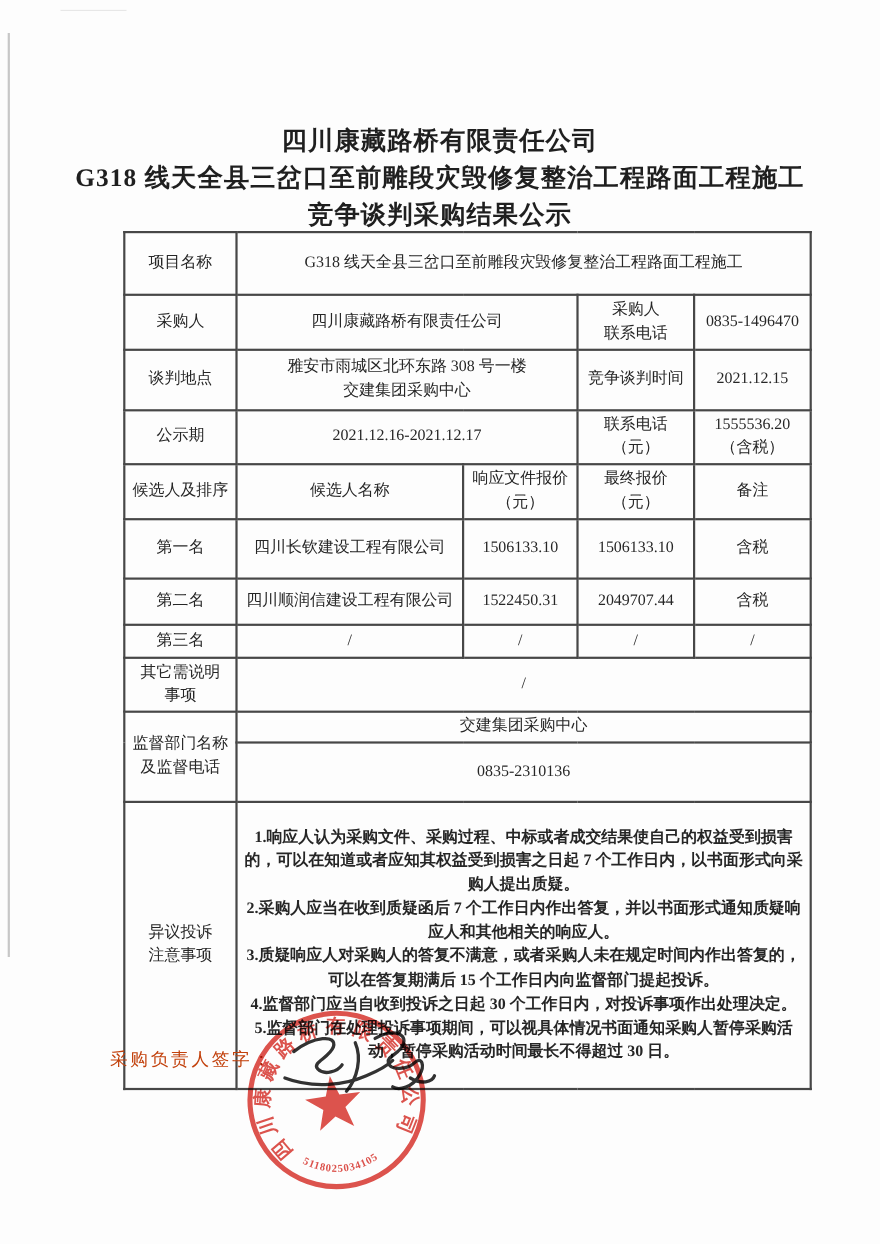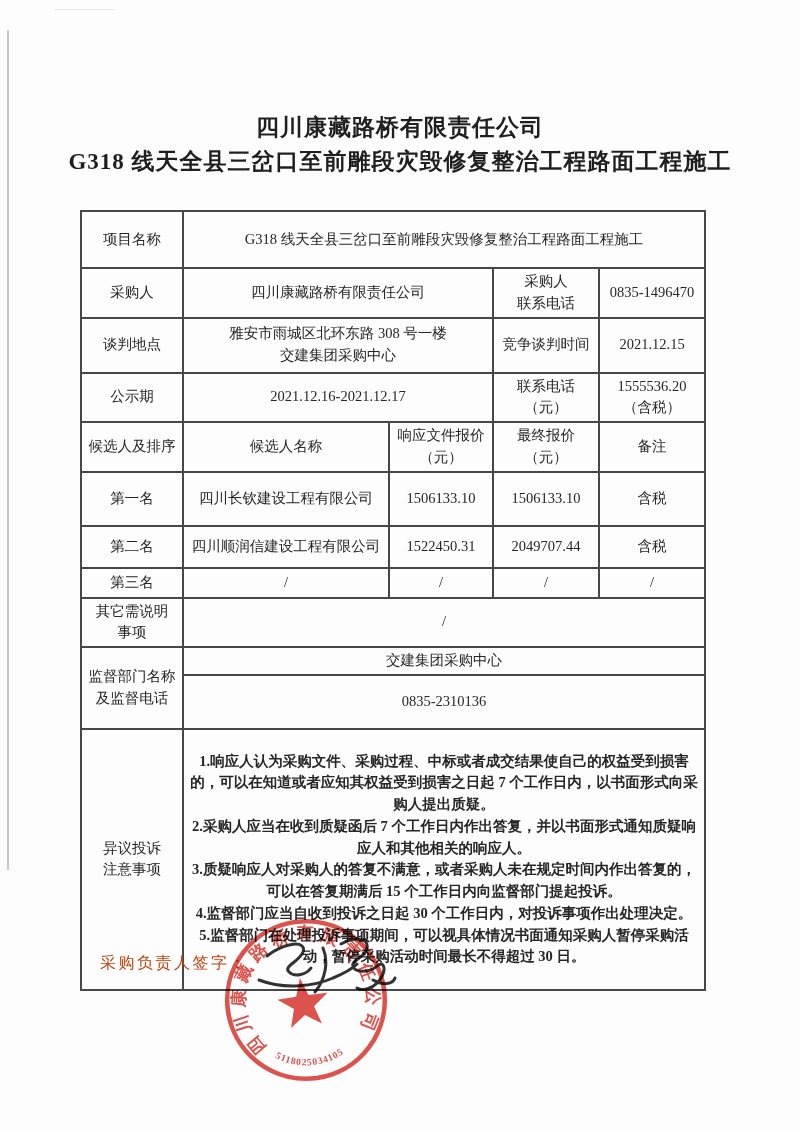--- a/index.html
+++ b/index.html
@@ -9,21 +9,21 @@
     font-family:"Liberation Serif","DejaVu Serif",serif;
     color:#262626;
   }
   
   .edge-line{position:absolute;background:rgba(110,110,110,.38);}
   
   .title-block{position:absolute;left:0;top:111px;width:800px;text-align:center;z-index:1;}
   .title-line{font-weight:700;font-size:23px;line-height:34px;letter-spacing:1px;color:#1f1f1f;}
   
   table.doc{
-    position:absolute;left:80px;top:210px;width:624px;z-index:2;
+    position:absolute;left:112px;top:210px;width:624px;z-index:2;
     border-collapse:collapse;table-layout:fixed;padding-left:12px;
   }
   table.doc td{
     border:2px solid #474747;
     text-align:center;vertical-align:middle;
     font-size:14.5px;line-height:1.5;
     padding:2px 5px;color:#262626;
     overflow:hidden;
   }
   .preline{white-space:pre-line;}
@@ -41,20 +41,21 @@
 </style>
 </head>
 <body>
 
 <div class="edge-line" style="left:7px;top:30px;width:2px;height:840px;"></div>
 <div class="edge-line" style="left:55px;top:9px;width:60px;height:1px;opacity:.4;"></div>
 
 <div class="title-block">
   <div class="title-line">四川康藏路桥有限责任公司</div>
   <div class="title-line">G318 线天全县三岔口至前雕段灾毁修复整治工程路面工程施工</div>
+  <div class="title-line">竞争谈判采购结果公示</div>
 </div>
 
 <table class="doc">
   <colgroup>
     <col style="width:102px">
       <col style="width:206px">
       <col style="width:104px">
       <col style="width:106px">
       <col style="width:106px">
   </colgroup>

